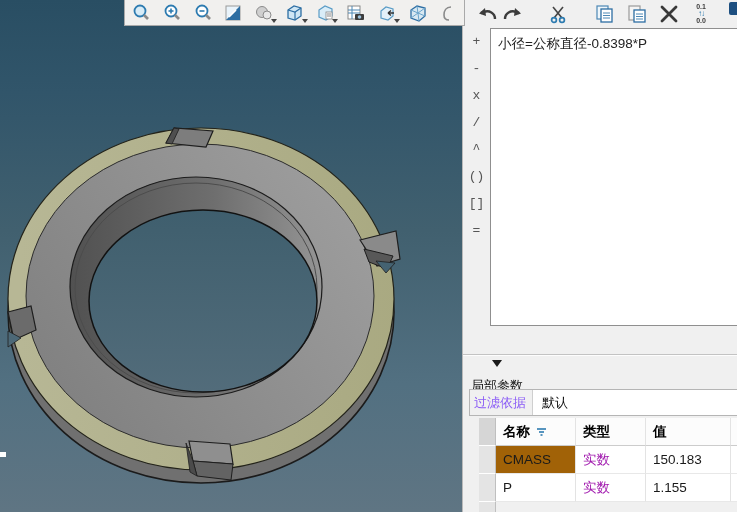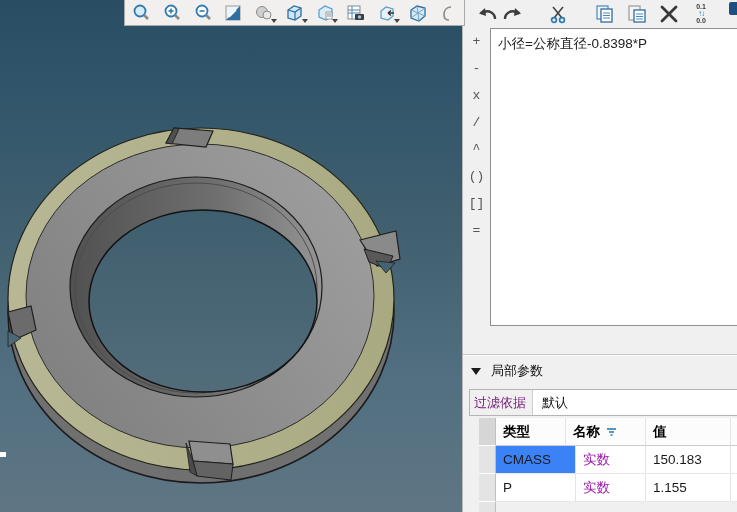--- a/index.html
+++ b/index.html
@@ -44,42 +44,42 @@
 
   
   .editor {
     position:absolute; left:27px; top:28px; width:252px; height:298px;
     background:#fff; border:1px solid #8f8f8f; padding:6px 7px;
     font-size:13.5px; color:#222; line-height:18px;
   }
 
   .h-sep { position:absolute; left:0; top:354px; width:100%; border-top:1px solid #c3c3c3; border-bottom:1px solid #fdfdfd; }
 
-  .section-header { position:absolute; left:8px; top:360px; height:22px; display:flex; align-items:center; gap:10px; }
+  .section-header { position:absolute; left:8px; top:360px; height:22px; display:flex; align-items:center; gap:10px;flex-direction:column; }
   .tri-down { width:0; height:0; border-left:5px solid transparent; border-right:5px solid transparent; border-top:7px solid #1a1a1a; }
   .section-title { font-size:13px; color:#111; }
 
   .filter-row {
     position:absolute; left:6px; top:389px; width:280px; height:27px;
     border:1px solid #b5b5b5; display:flex; align-items:stretch; background:#f0f0f0;
   }
-  .filter-label { display:flex; align-items:center; padding:0 6px 0 4px; font-size:13px; color:#701a75; }
+  .filter-label { display:flex; align-items:center; padding:0 6px 0 4px; font-size:13px; color:#8b5cf6; }
   .filter-field { flex:1; background:#fff; border-left:1px solid #cfcfcf; display:flex; align-items:center; padding-left:9px; font-size:13px; color:#111; }
 
   
   .param-table { position:absolute; left:16px; top:418px; width:270px; }
   .t-row { display:flex; height:28px; align-items:stretch; background:#fff; }
   .t-row.header { background:#fcfcfc; font-weight:bold; }
   .sel-col { flex:0 0 17px; background:#e4e4e4; border-right:1px solid #bfbfbf; border-bottom:1px solid #fff; }
   .t-row.header .sel-col { background:#d6d6d6; }
   .cell { display:flex; align-items:center; padding-left:7px; border-right:1px solid #e3e3e3; border-bottom:1px solid #e8e8e8; font-size:13.5px; overflow:hidden; white-space:nowrap; }
   .c-name { flex:0 0 80px; } .c-type { flex:0 0 70px; color:#111; } .c-val { flex:0 0 85px; }
   .t-row.header .cell { color:#000; border-bottom:1px solid #cccccc; gap:6px; }
   .t-row .c-type.dim { color:#a21caf; font-weight:normal; }
-  .cell.selected { background:#3b82f6; }
+  .cell.selected { background:#a16207; }
   .c-extra { flex:1; }
   .partial-strip { display:flex; height:10px; }
   .partial-strip .sel-col { border-bottom:none; }
 </style>
 </head>
 <body>
 
 <div class="screen">
 
   <div class="viewport">
@@ -308,29 +308,29 @@
     </div>
 
     <div class="filter-row">
       <span class="filter-label">过滤依据</span>
       <span class="filter-field">默认</span>
     </div>
 
     <div class="param-table">
       <div class="t-row header">
         <div class="sel-col"></div>
-        <div class="cell c-type">类型</div>
         <div class="cell c-name">
           <span>名称</span>
           <svg width="11" height="10">
               <line x1="1" y1="2" x2="10" y2="2" stroke="#2d7bb0" stroke-width="1.6"></line>
               <line x1="3" y1="5" x2="8" y2="5" stroke="#2d7bb0" stroke-width="1.6"></line>
               <line x1="4.5" y1="8" x2="6.5" y2="8" stroke="#2d7bb0" stroke-width="1.6"></line>
             </svg>
         </div>
+        <div class="cell c-type">类型</div>
         <div class="cell c-val">值</div>
         <div class="cell c-extra">指</div>
       </div>
       <div class="t-row">
         <div class="sel-col"></div>
         <div class="cell c-name selected">CMASS</div>
         <div class="cell c-type dim">实数</div>
         <div class="cell c-val">150.183</div>
         <div class="cell c-extra"></div>
       </div>

